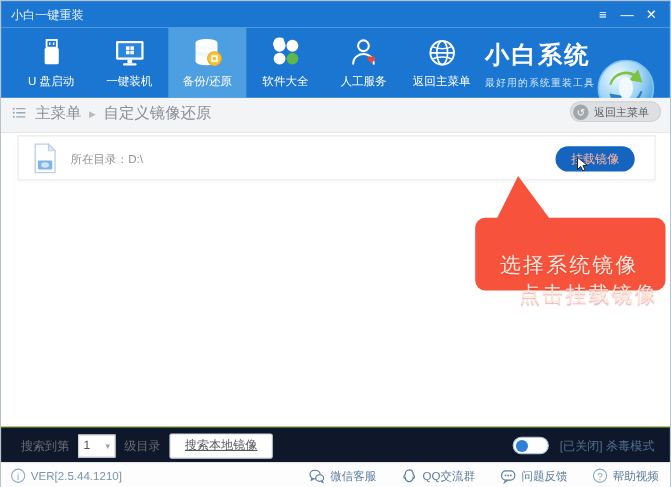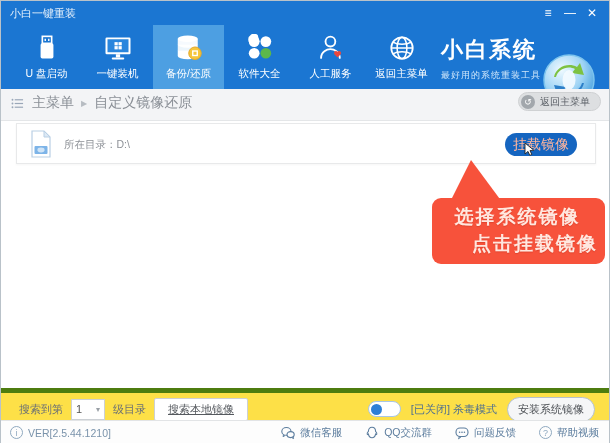--- a/index.html
+++ b/index.html
@@ -31,31 +31,31 @@
   .back-btn { position:absolute; right:8px; top:3px; height:19px; background:#dddfe1; border:1px solid #cfd1d3; border-radius:10px; display:flex; align-items:center; padding:0 10px 0 2px; gap:5px; cursor:pointer; }
   .back-circle { width:14px; height:14px; border-radius:50%; background:#a2a7ac; color:#fff; font-size:9px; line-height:14px; text-align:center; }
   .back-label { font-size:10px; color:#5a5f66; }
 
   
   .content { position:absolute; left:0; top:120px; width:100%; height:267px; background:#ffffff; }
   .file-card { position:absolute; left:15px; top:2px; width:580px; height:41px; background:#fff; border:1px solid #e8e9ea; box-shadow:0 1px 2px rgba(0,0,0,.04); display:flex; align-items:center; }
   .file-ico { margin:0 12px 0 13px; width:22px; height:28px; }
   .file-name { font-size:11.5px; font-weight:bold; color:#43464a; }
   .file-dir { font-size:10.5px; color:#8d9197; margin-top:3px; }
-  .mount-btn { position:absolute; right:18px; top:9px; width:72px; height:23px; background:#1565c0; border-radius:12px; color:#ffb59d; font-size:14px; display:flex; align-items:center; justify-content:center; cursor:pointer; }
+  .mount-btn { position:absolute; right:18px; top:9px; width:72px; height:23px; background:#1565c0; border-radius:12px; color:#ffb59d; font-size:11px; display:flex; align-items:center; justify-content:center; cursor:pointer; }
   .cursor-ico { position:absolute; left:523px; top:22px; width:11px; height:14px; pointer-events:none; }
 
   
   .callout-shape { position:absolute; left:425px; top:35px; width:180px; height:112px; pointer-events:none; }
-  .callout-line { position:absolute; left:432px; width:169px; text-align:center; font-size:19px; font-weight:bold; color:#ffe7df; letter-spacing:2px; text-shadow:0 1px 1px rgba(180,40,20,.35); }
+  .callout-line { position:absolute; left:432px; width:169px; text-align:center; font-size:19px; font-weight:normal; color:#ffe7df; letter-spacing:2px; text-shadow:0 1px 1px rgba(180,40,20,.35);margin-top:24px; }
   .callout-line.l1 { top:83px; }
   .callout-line.l2 { top:110px;padding-left:35px; }
 
   
-  .control-bar { position:absolute; left:0; top:387px; width:100%; height:32px; background:#fde047; border-top:5px solid #4d7c0f; }
+  .control-bar { position:absolute; left:0; top:387px; width:100%; height:32px; background:#0f172a; border-top:1px solid #4d7c0f; }
   .ctl-left { position:absolute; left:18px; top:0; height:32px; display:flex; align-items:center; gap:8px; }
   .ctl-txt { font-size:11px; color:#6a6f75; }
   .depth-select { width:34px; height:21px; border:1px solid #ccd0d4; background:#fff; display:flex; align-items:center; justify-content:space-between; padding:0 4px; cursor:pointer; }
   .depth-val { font-size:11px; color:#555; }
   .depth-caret { font-size:8px; color:#9aa0a6; }
   .search-btn { height:23px; border:1px solid #ccd0d4; background:#fff; border-radius:2px; padding:0 13px; font-size:11px; color:#55595e; line-height:21px; cursor:pointer;text-decoration:underline; }
   .ctl-right { position:absolute; right:14px; top:0; height:32px; display:flex; align-items:center; gap:10px; }
   .toggle { width:33px; height:16px; border:1px solid #a9c6e4; border-radius:9px; background:#fff; position:relative; cursor:pointer; }
   .toggle-dot { position:absolute; left:2px; top:1.5px; width:11px; height:11px; border-radius:50%; background:#2e7fd6; }
   .av-label { font-size:11px; color:#50708f; }
@@ -251,21 +251,20 @@
         <span class="depth-caret">▾</span>
       </div>
       <span class="ctl-txt">级目录</span>
       <button class="search-btn">搜索本地镜像</button>
     </div>
     <div class="ctl-right">
       <div class="toggle">
         <div class="toggle-dot"></div>
       </div>
       <span class="av-label">[已关闭] 杀毒模式</span>
-      <button class="install-btn">安装系统镜像</button>
     </div>
   </div>
 
   <div class="status-bar">
     <div class="ver">
       <span class="round-ico">i</span>
       <span class="ver-txt">VER[2.5.44.1210]</span>
     </div>
     <div class="links">
       <div class="s-link">

